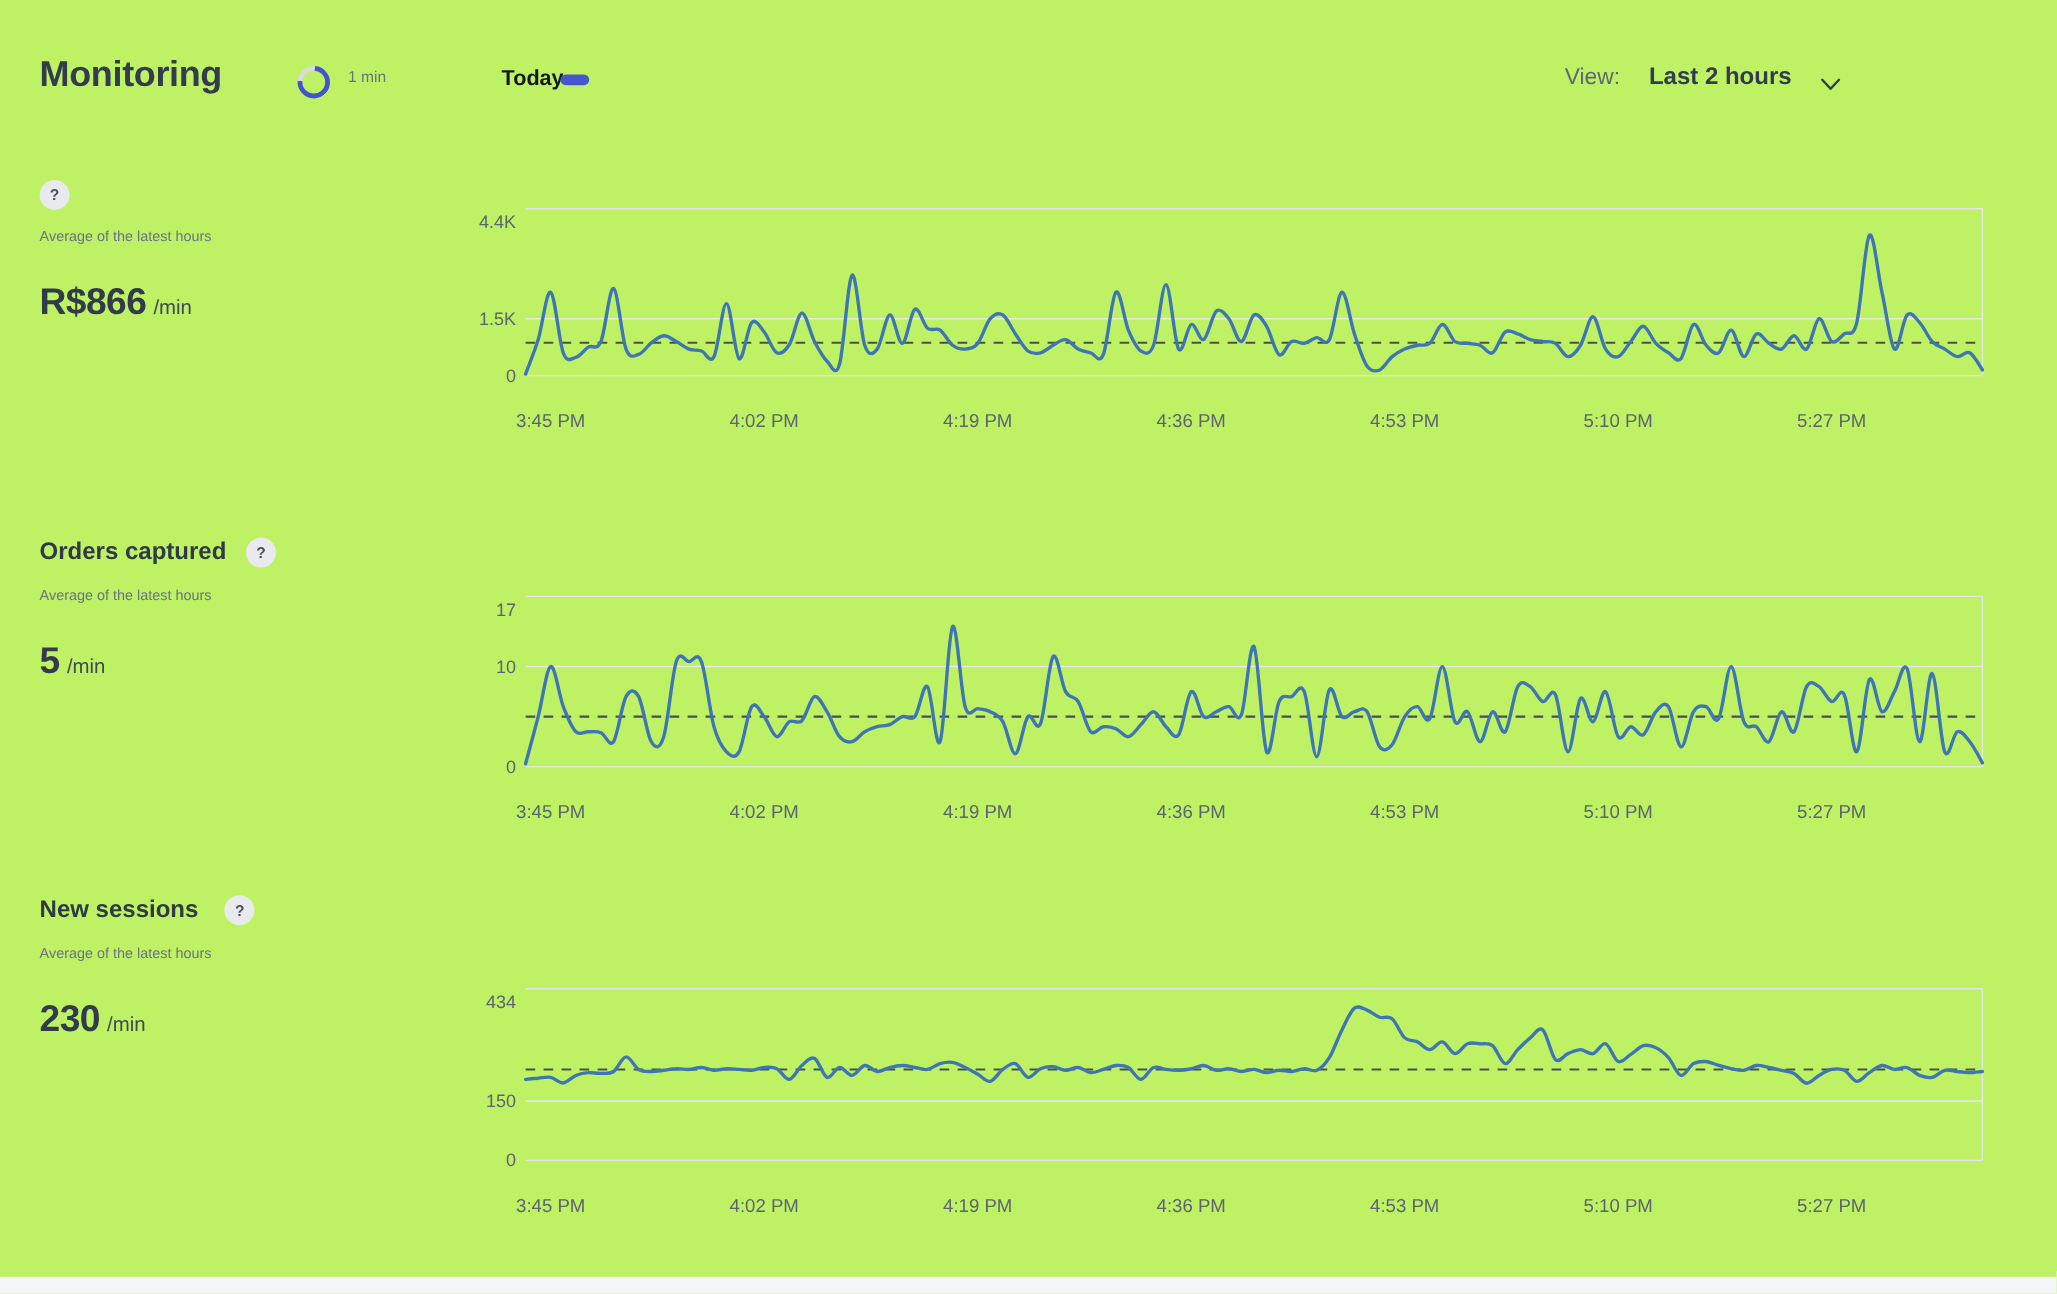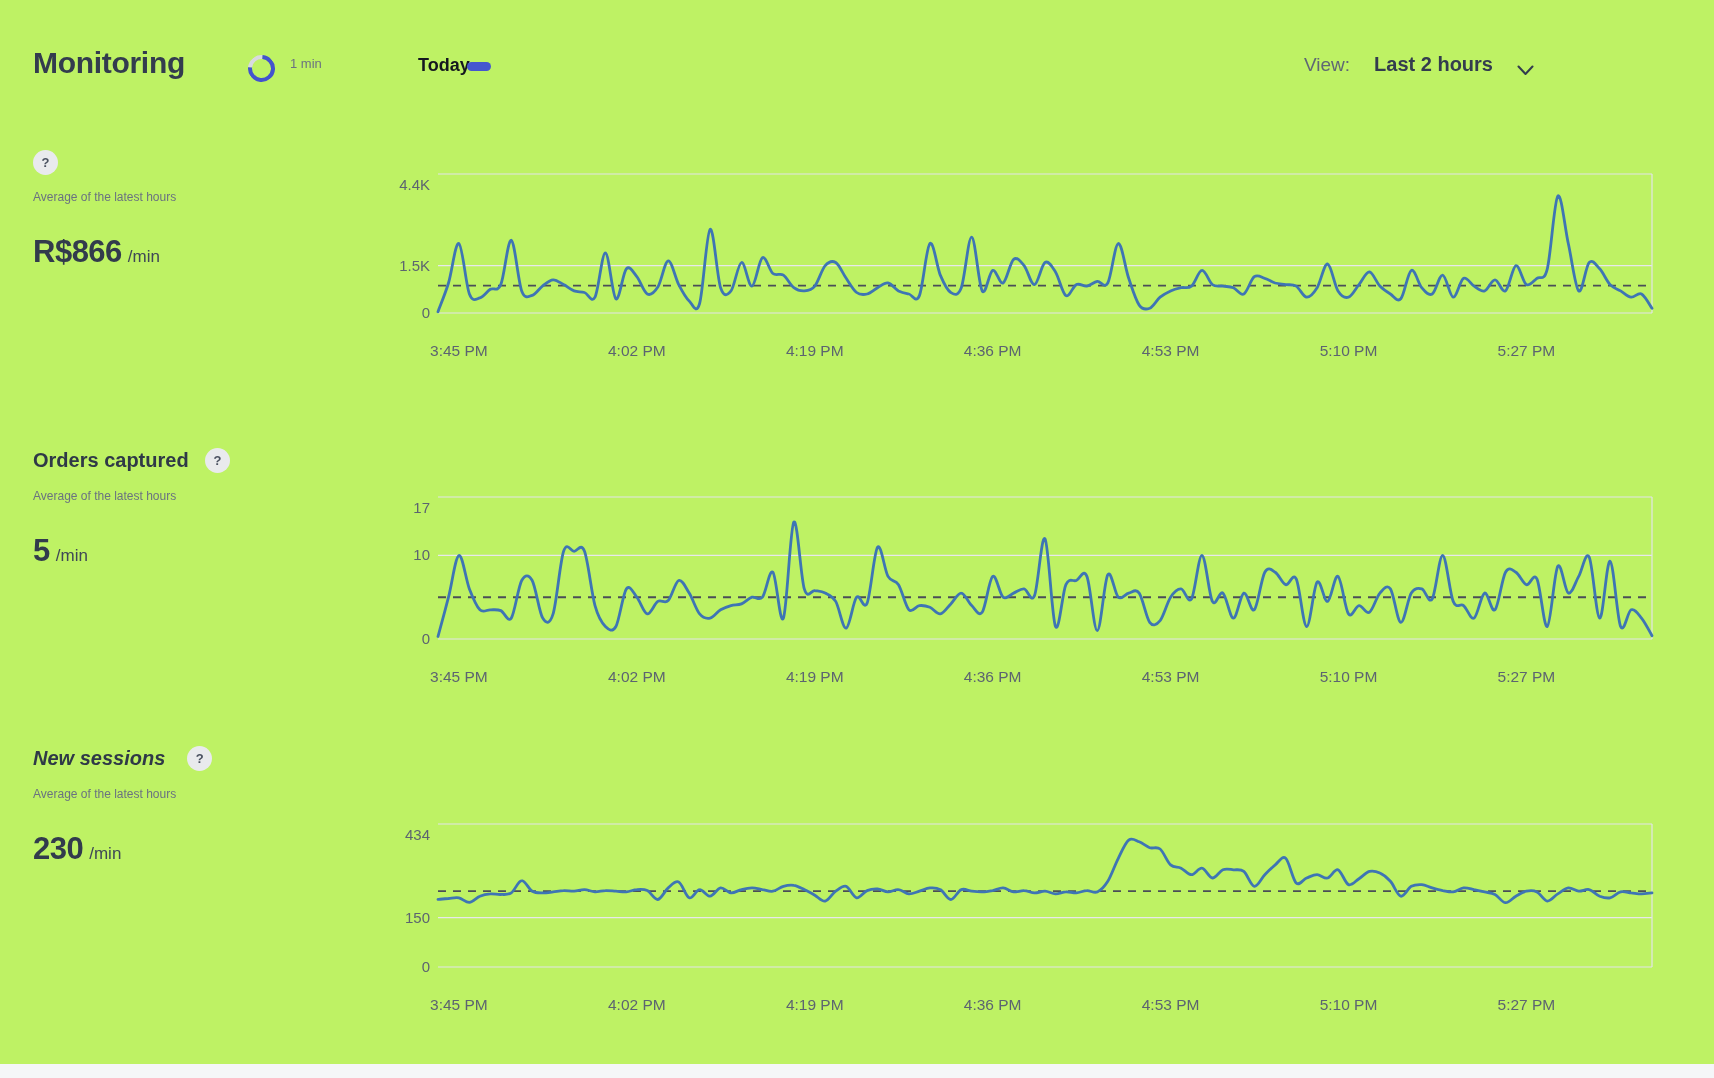--- a/index.html
+++ b/index.html
@@ -17,21 +17,21 @@
   .view-ctl{position:absolute;right:180px;top:53px;display:flex;align-items:flex-end;gap:24px;cursor:pointer;}
   .view-label{font-size:19px;color:#5f6774;}
   .view-value{font-size:20px;font-weight:bold;color:#333c4e;}
   .chev{width:17px;height:11px;margin-top:3px;}
 
   
   .metric-info{position:absolute;left:33px;width:310px;}
   .row1{top:148px;} .row2{top:446px;} .row3{top:744px;}
   .metric-head{display:flex;align-items:flex-start;}
   .metric-title{font-size:20px;font-weight:bold;color:#2f3947;line-height:28px;width:172px;}
-  .row3 .metric-title{width:auto;margin-right:22px;font-style:italic;}
+  .row3 .metric-title{width:auto;margin-right:22px;}
   .help{width:25px;height:25px;border-radius:50%;background:#e9eaed;color:#4a5160;
         font-size:13px;font-weight:bold;display:flex;align-items:center;justify-content:center;
         flex:0 0 auto;margin-top:2px;cursor:pointer;}
   .metric-sub{margin-top:8px;font-size:12px;color:#6a7280;line-height:29px;width:210px;}
   .metric-value{margin-top:22px;display:flex;align-items:baseline;}
   .metric-value .val{font-size:31px;font-weight:bold;color:#323b4c;letter-spacing:-.5px;}
   .metric-value .unit{font-size:17px;color:#3f4856;margin-left:6px;}
 
   .chart-svg{position:absolute;left:356px;}
   .c1{top:154px;} .c2{top:477px;} .c3{top:804px;}

